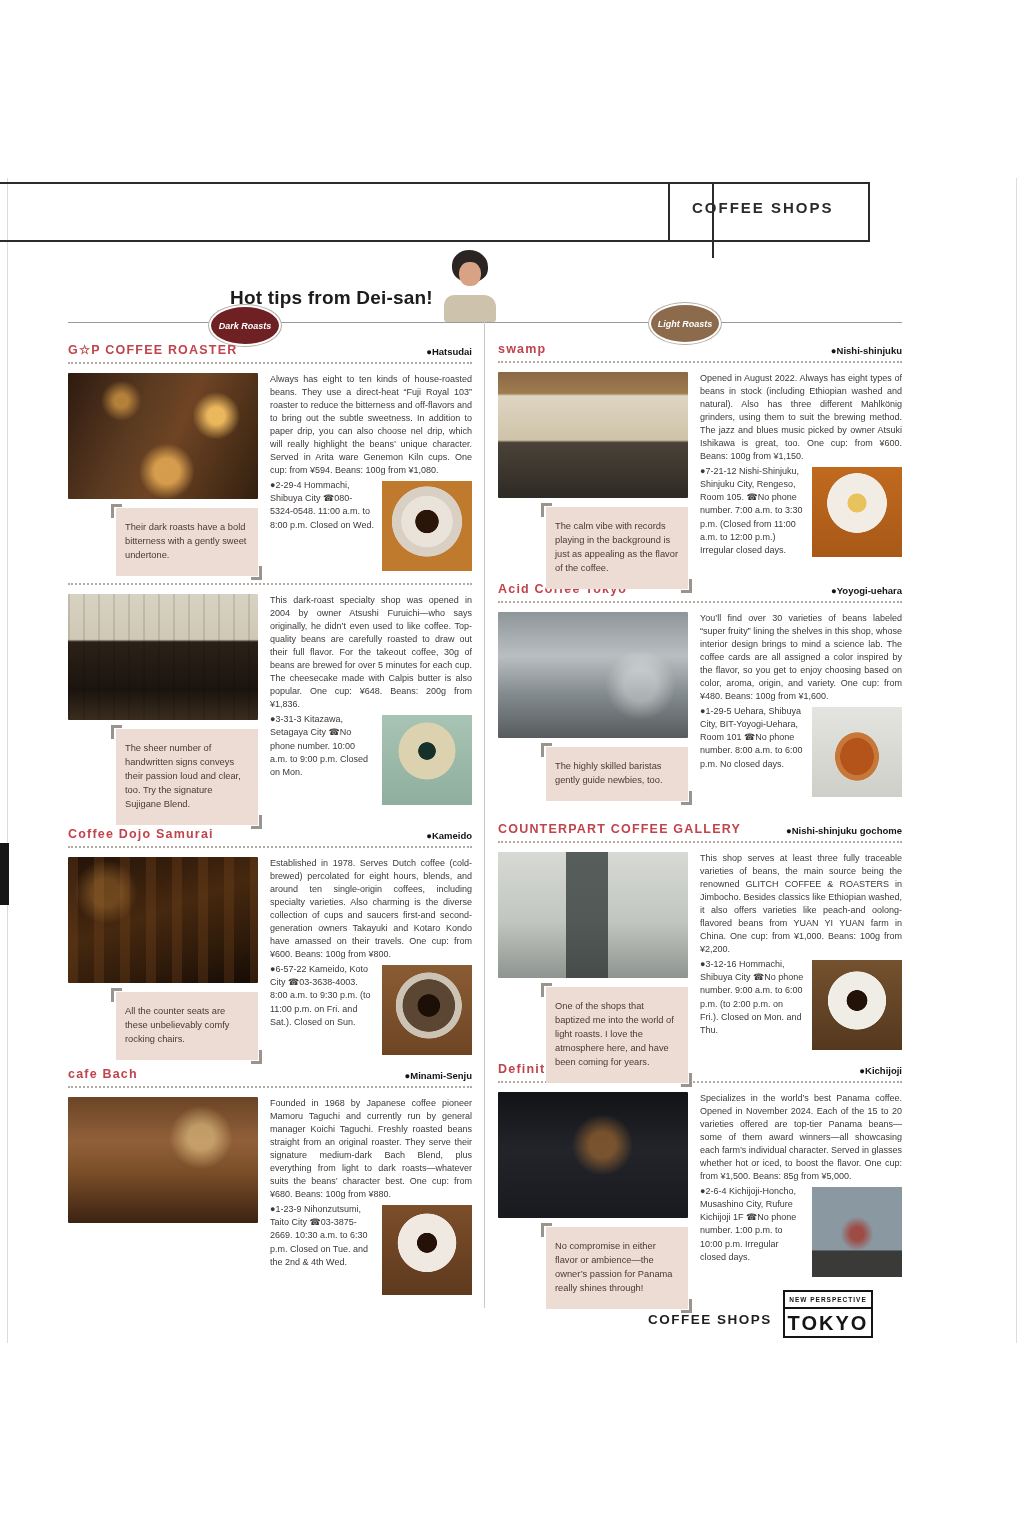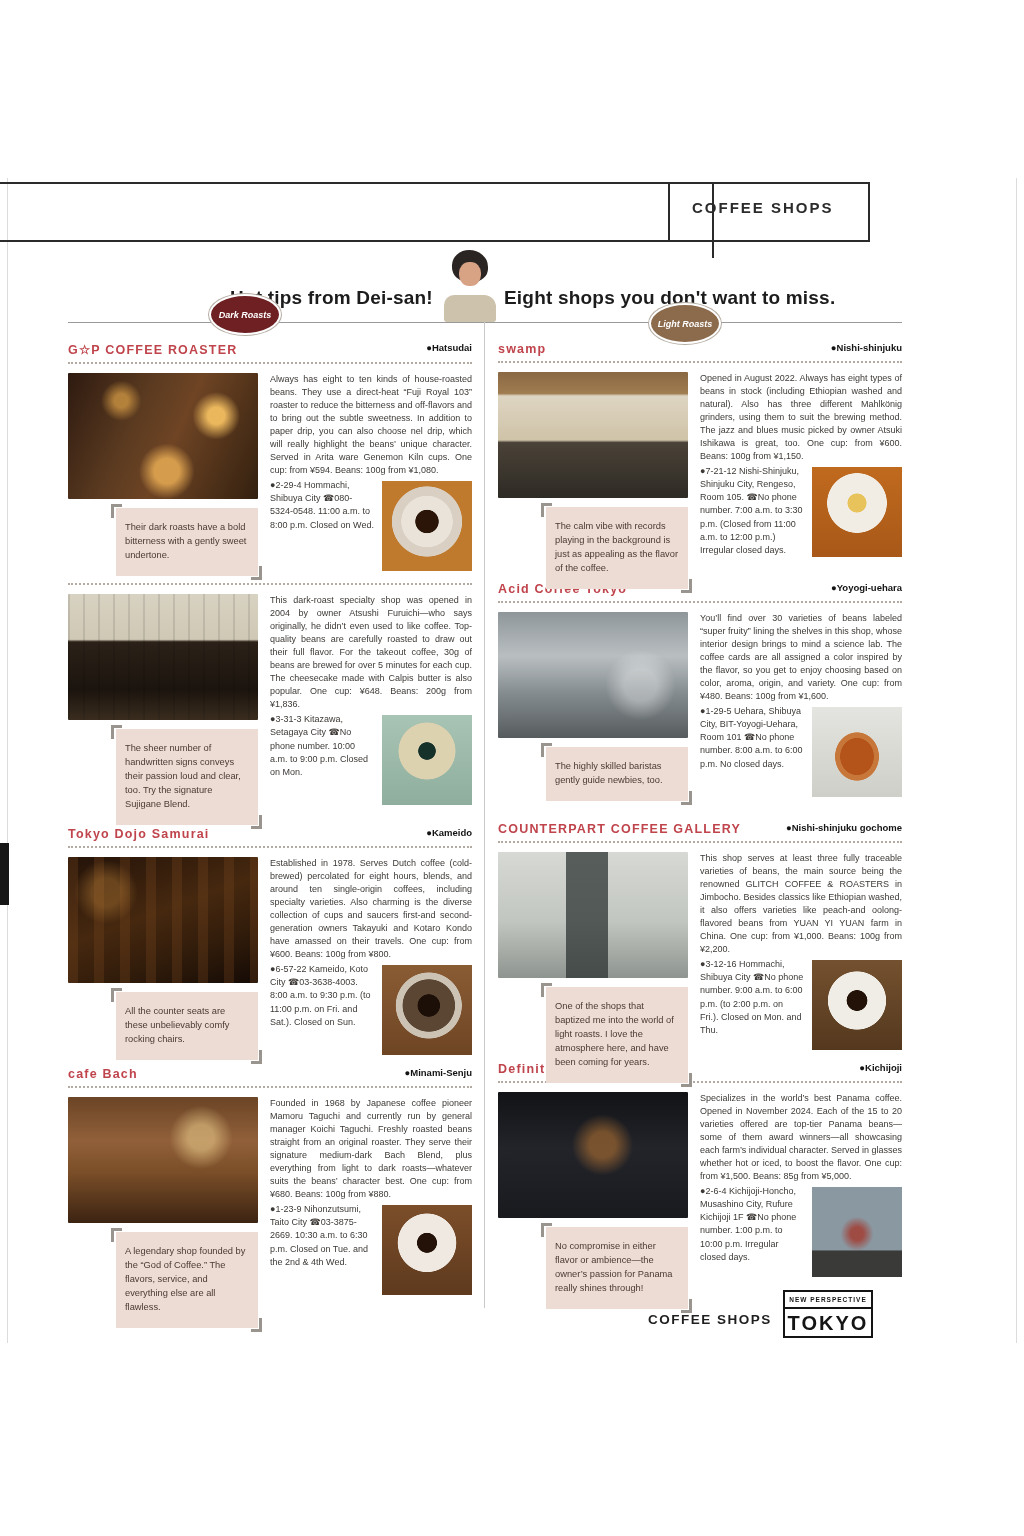--- a/index.html
+++ b/index.html
@@ -29,28 +29,28 @@
                 border-radius:46%;}
   .avatar .body{position:absolute;left:1px;bottom:0;width:52px;height:27px;background:#cdc2ab;
                 border-radius:10px 12px 3px 3px;}
 
   .intro-rule{position:absolute;left:68px;top:322px;width:834px;height:1px;background:#9a9a9a;}
   .col-divider{position:absolute;left:484px;top:322px;width:1px;height:986px;background:#c9c9c9;}
 
   .badge{position:absolute;width:68px;height:37px;border-radius:50%;display:flex;align-items:center;
          justify-content:center;color:#fff;font-size:9px;font-style:italic;font-weight:bold;
          border:2px solid #fff;box-shadow:0 0 0 1px #b5ada3;text-align:center;}
-  .badge.dark{left:209px;top:294px;background:#6e2023;}
+  .badge.dark{left:209px;top:305px;background:#6e2023;}
   .badge.light{left:649px;top:303px;background:#8c6b4d;}
 
   
   .columns{position:absolute;left:68px;top:338px;width:834px;display:flex;gap:26px;}
   .col{width:404px;}
   .entry{height:240px;}
-  .entry-head{display:flex;justify-content:space-between;align-items:flex-start;padding-top:4px;}
+  .entry-head{display:flex;justify-content:space-between;align-items:flex-end;padding-top:4px;}
   .shop-name{margin:0;font-size:12.5px;font-weight:bold;color:#c0444c;letter-spacing:1.2px;}
   .shop-loc{font-size:9.5px;font-weight:bold;color:#141414;white-space:nowrap;}
   .dotted{border-top:2px dotted #b3aaa2;margin:5px 0 9px 0;}
   .entry-body{display:flex;gap:12px;}
   .media{width:190px;flex:none;}
   .photo{width:190px;height:126px;border-radius:1px;}
   .caption{position:relative;margin-top:9px;background:#ecdcd4;color:#4a3a33;font-size:9.3px;
            line-height:1.5;padding:13px 9px;margin-left:48px;}
   .caption::before{content:"";position:absolute;left:-5px;top:-4px;width:8px;height:11px;
                    border-left:3px solid #9a948e;border-top:3px solid #9a948e;}
@@ -123,21 +123,20 @@
   <div class="band-tick-left"></div>
   <div class="band-tick-cross"></div>
   <div class="band-label">COFFEE SHOPS</div>
 
   <div class="tip left">Hot tips from Dei-san!</div>
   <div class="avatar">
     <div class="hair"></div>
     <div class="face"></div>
     <div class="body"></div>
   </div>
-  <div class="tip right">Eight shops you don't want to miss.</div>
 
   <div class="intro-rule"></div>
   <div class="col-divider"></div>
 
   <div class="badge dark">Dark Roasts</div>
   <div class="badge light">Light Roasts</div>
 
   <div class="columns">
 
     <div class="col">
@@ -175,21 +174,21 @@
             <div class="detail-row">
               <p class="details">●3-31-3 Kitazawa, Setagaya City ☎No phone number. 10:00 a.m. to 9:00 p.m. Closed on Mon.</p>
               <div class="cup c1"></div>
             </div>
           </div>
         </div>
       </section>
 
       <section class="entry">
         <div class="entry-head">
-          <h3 class="shop-name">Tokyo Dojo Samurai</h3>
+          <h3 class="shop-name">Coffee Dojo Samurai</h3>
           <span class="shop-loc">●Kameido</span>
         </div>
         <div class="dotted"></div>
         <div class="entry-body">
           <div class="media">
             <div class="photo p2"></div>
             <div class="caption">All the counter seats are these unbelievably comfy rocking chairs.</div>
           </div>
           <div class="entry-text">
             <p class="desc">Established in 1978. Serves Dutch coffee (cold-brewed) percolated for eight hours, blends, and around ten single-origin coffees, including specialty varieties. Also charming is the diverse collection of cups and saucers first-and second-generation owners Takayuki and Kotaro Kondo have amassed on their travels. One cup: from ¥600. Beans: 100g from ¥800.</p>
@@ -203,21 +202,20 @@
 
       <section class="entry">
         <div class="entry-head">
           <h3 class="shop-name">cafe Bach</h3>
           <span class="shop-loc">●Minami-Senju</span>
         </div>
         <div class="dotted"></div>
         <div class="entry-body">
           <div class="media">
             <div class="photo p3"></div>
-            <div class="caption">A legendary shop founded by the “God of Coffee.” The flavors, service, and everything else are all flawless.</div>
           </div>
           <div class="entry-text">
             <p class="desc">Founded in 1968 by Japanese coffee pioneer Mamoru Taguchi and currently run by general manager Koichi Taguchi. Freshly roasted beans straight from an original roaster. They serve their signature medium-dark Bach Blend, plus everything from light to dark roasts—whatever suits the beans’ character best. One cup: from ¥680. Beans: 100g from ¥880.</p>
             <div class="detail-row">
               <p class="details">●1-23-9 Nihonzutsumi, Taito City ☎03-3875-2669. 10:30 a.m. to 6:30 p.m. Closed on Tue. and the 2nd &amp; 4th Wed.</p>
               <div class="cup c3"></div>
             </div>
           </div>
         </div>
       </section>

